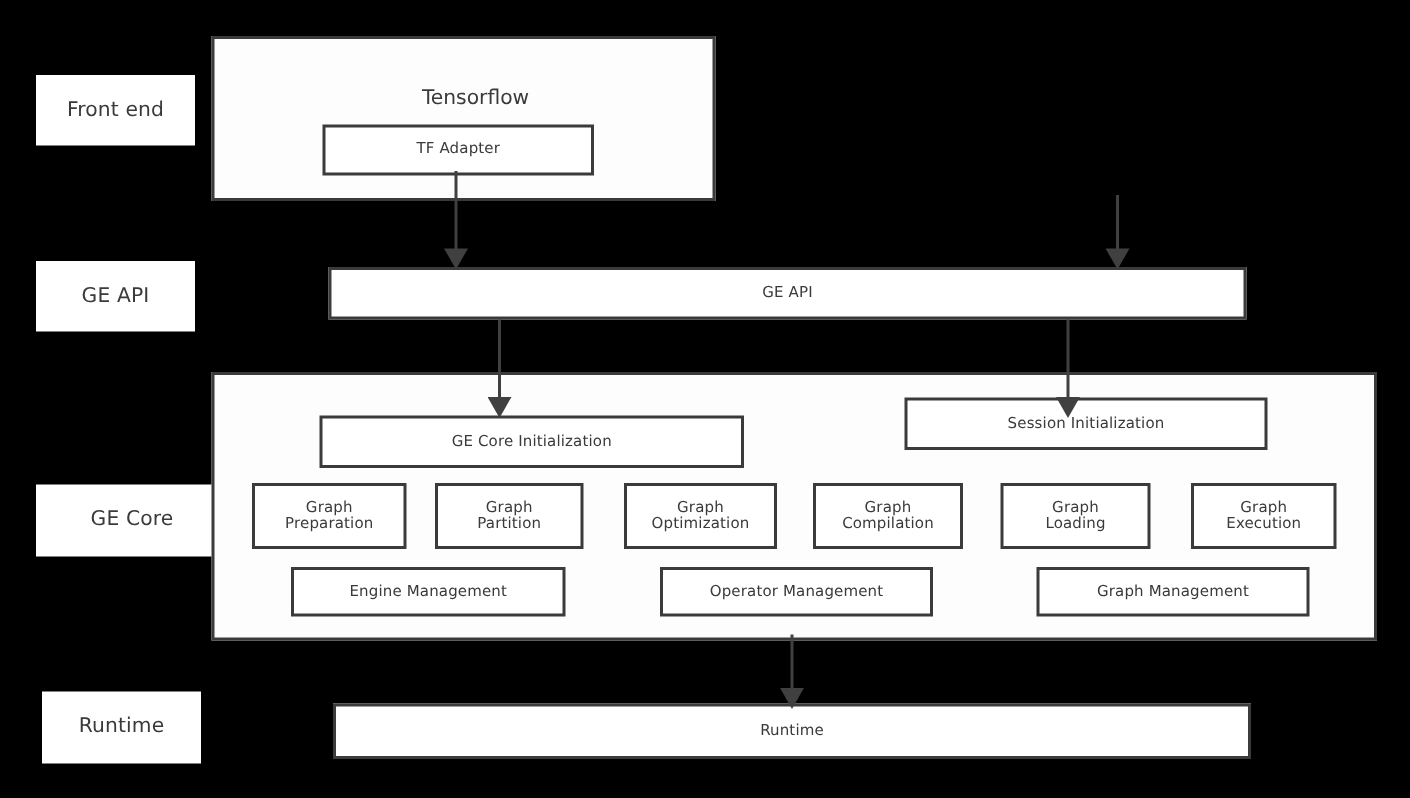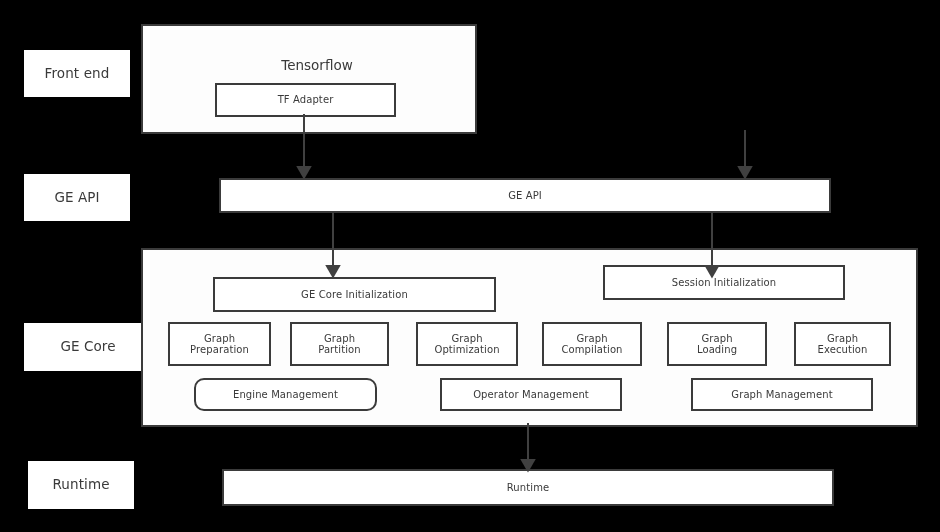--- a/index.html
+++ b/index.html
@@ -96,21 +96,21 @@
 Partition</div>
     <div class="node bordered lbl-13" style="left:273px; top:72px; width:102px; height:44px;">Graph
 Optimization</div>
     <div class="node bordered lbl-13" style="left:399px; top:72px; width:100px; height:44px;">Graph
 Compilation</div>
     <div class="node bordered lbl-13" style="left:524px; top:72px; width:100px; height:44px;">Graph
 Loading</div>
     <div class="node bordered lbl-13" style="left:651px; top:72px; width:97px;  height:44px;">Graph
 Execution</div>
 
-    <div class="node bordered lbl-13" style="left:51px;  top:128px; width:183px; height:33px;border-radius:10px;">Engine Management</div>
+    <div class="node bordered lbl-13" style="left:51px;  top:128px; width:183px; height:33px;">Engine Management</div>
     <div class="node bordered lbl-13" style="left:297px; top:128px; width:182px; height:33px;">Operator Management</div>
     <div class="node bordered lbl-13" style="left:548px; top:128px; width:182px; height:33px;">Graph Management</div>
   </div>
 
   <div class="node bordered lbl-13" style="left:222px; top:469px; width:612px; height:37px;">Runtime</div>
 
   <svg id="wires" viewBox="0 0 940 532">
     <defs>
       <marker id="arrowhead" markerWidth="7" markerHeight="8" refX="1.2" refY="4" orient="auto" markerUnits="strokeWidth">
         <path d="M0,0 L7,4 L0,8 Z" fill="#404040"></path>

